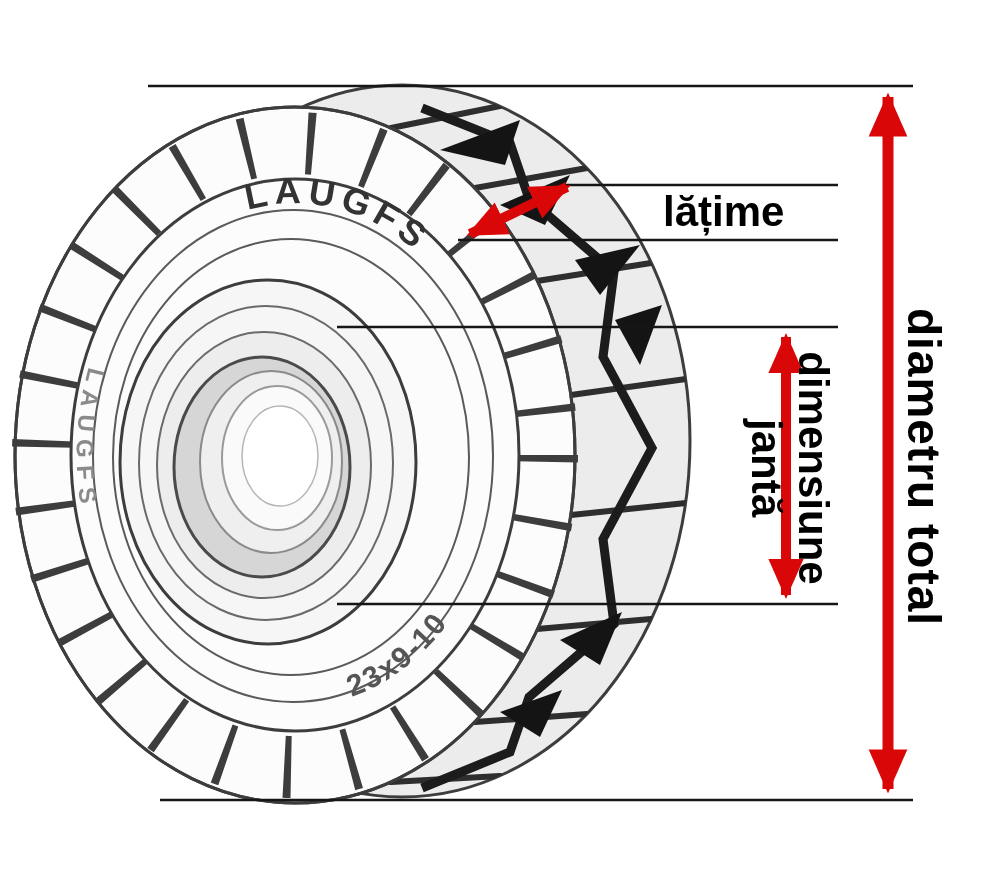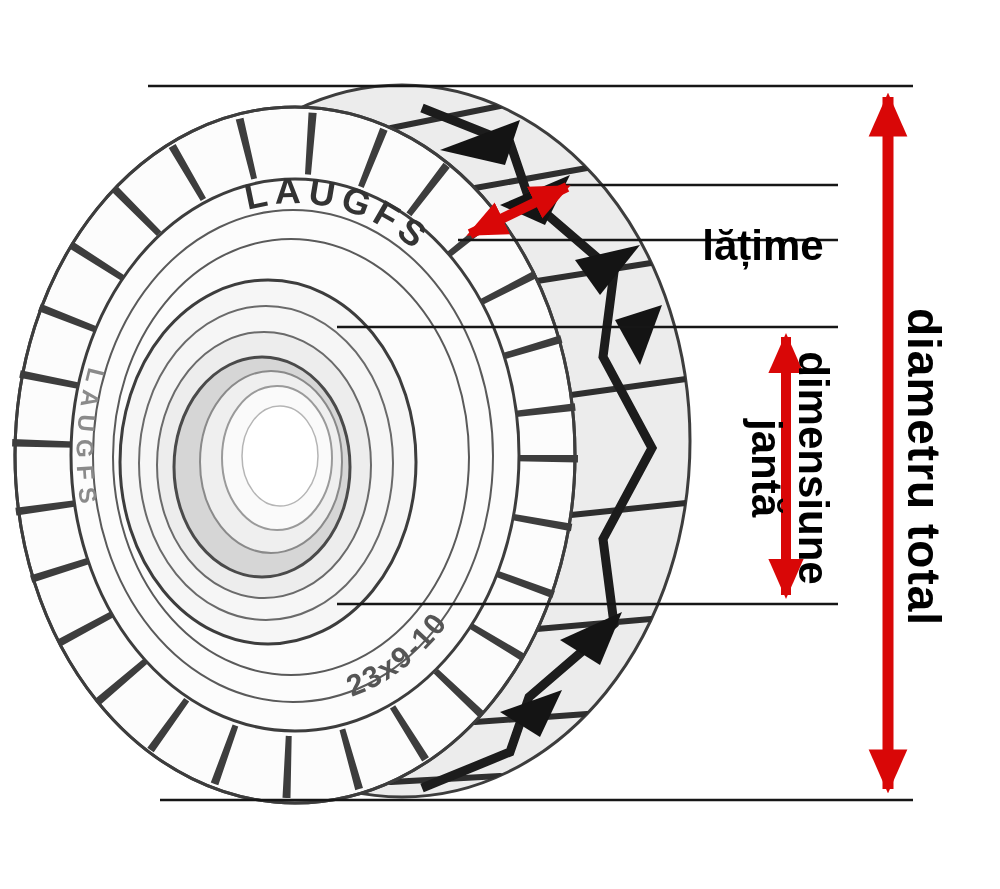--- a/index.html
+++ b/index.html
@@ -3,22 +3,22 @@
 <meta charset="utf-8">
 <style>
   html,body{margin:0;padding:0;background:#fff;}
   .canvas{
     position:relative;width:1000px;height:889px;background:#ffffff;
     overflow:hidden;font-family:"Liberation Sans",sans-serif;
   }
   .canvas svg{position:absolute;left:0;top:0;}
   .label{position:absolute;font-weight:bold;color:#000;}
   .width-label{
-    left:663px;top:188px;width:200px;text-align:center;
-    font-size:42px;line-height:48px;margin-top:34px;
+    left:663px;top:188px;width:200px;text-align:left;
+    font-size:42px;line-height:48px;
   }
   .rim-label{
     left:660px;top:421px;width:260px;height:94px;
     transform:rotate(90deg);font-size:42px;line-height:47px;text-align:center;
   }
   .rim-label span{display:block;}
   .total-label{
     left:754px;top:440px;width:340px;height:54px;
     transform:rotate(90deg);font-size:46px;line-height:54px;text-align:center;
     letter-spacing:1px;

